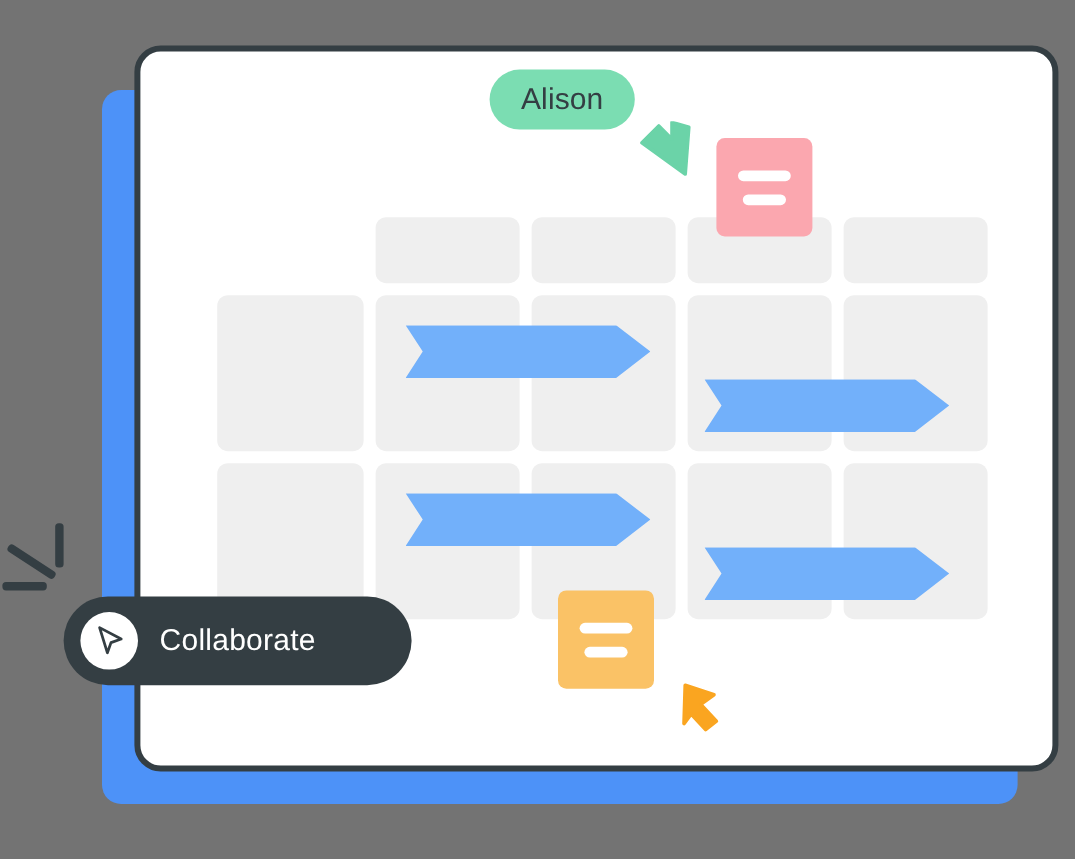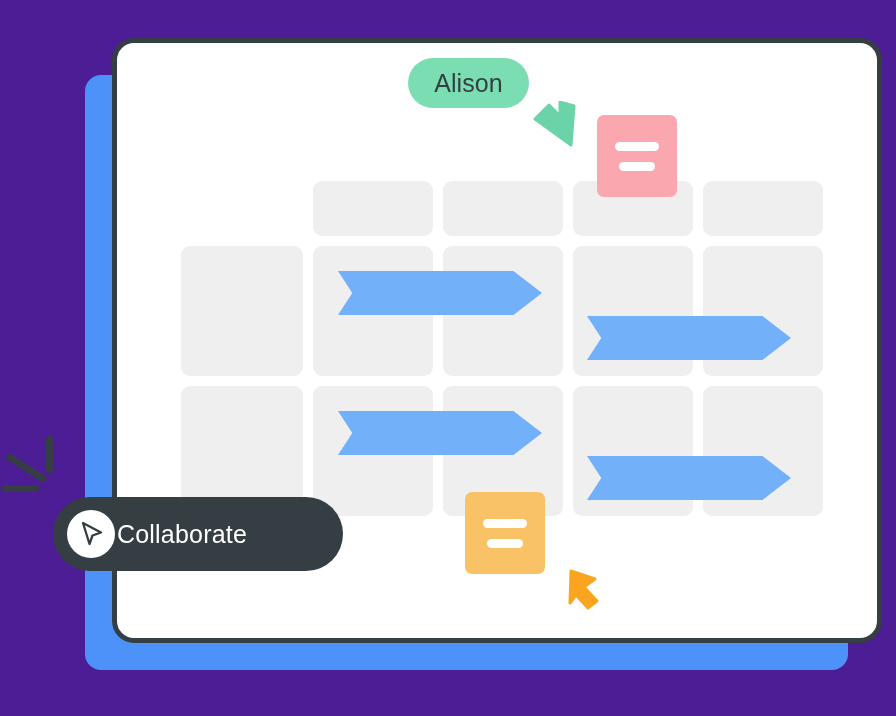--- a/index.html
+++ b/index.html
@@ -11,21 +11,21 @@
     width: 896px;
     height: 716px;
     font-family: "Liberation Sans", sans-serif;
     overflow: hidden;
   }
 
   #scene {
     position: relative;
     width: 896px;
     height: 716px;
-    background: #4c1d95;
+    background: #737373;
   }
 
   
   .backdrop-panel {
     position: absolute;
     left: 85px;
     top: 75px;
     width: 763px;
     height: 595px;
     background: #4D92F8;
@@ -114,21 +114,21 @@
     left: 53px;
     top: 497px;
     width: 290px;
     height: 74px;
     background: #343E43;
     border-radius: 37px;
     display: flex;
     align-items: center;
     padding-left: 14px;
     box-sizing: border-box;
-    gap: 2px;
+    gap: 18px;
   }
   .collab-cursor-circle {
     width: 48px;
     height: 48px;
     border-radius: 50%;
     background: #FFFFFF;
     display: flex;
     align-items: center;
     justify-content: center;
     flex: 0 0 auto;

